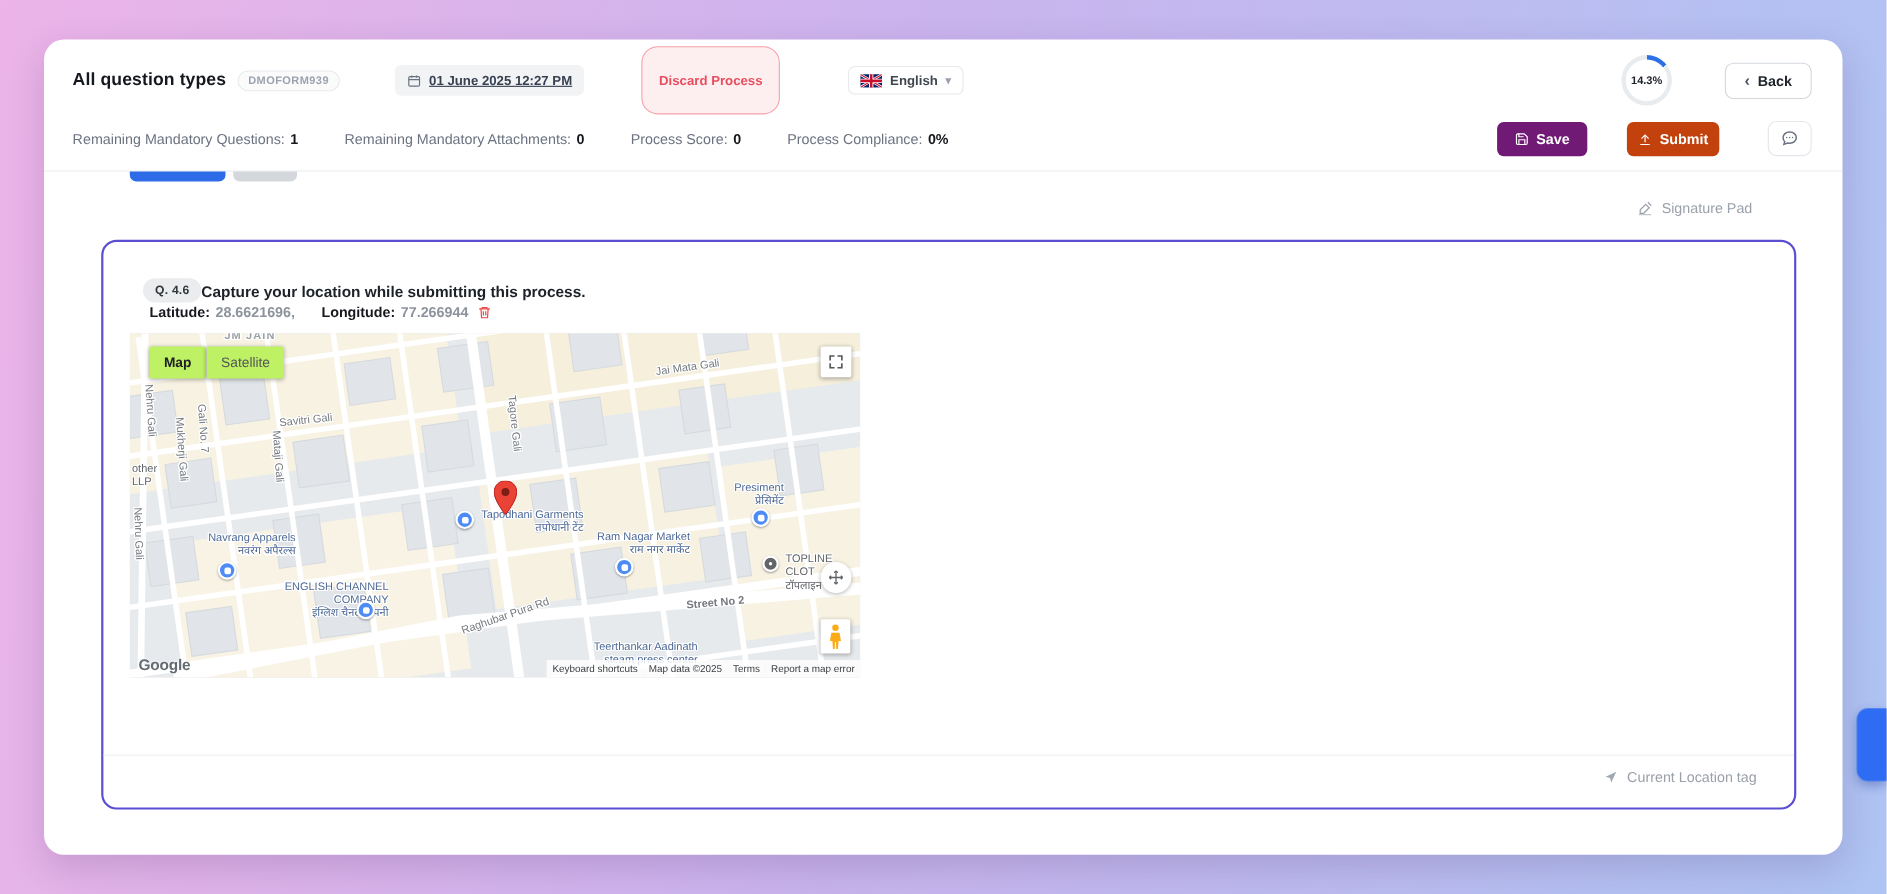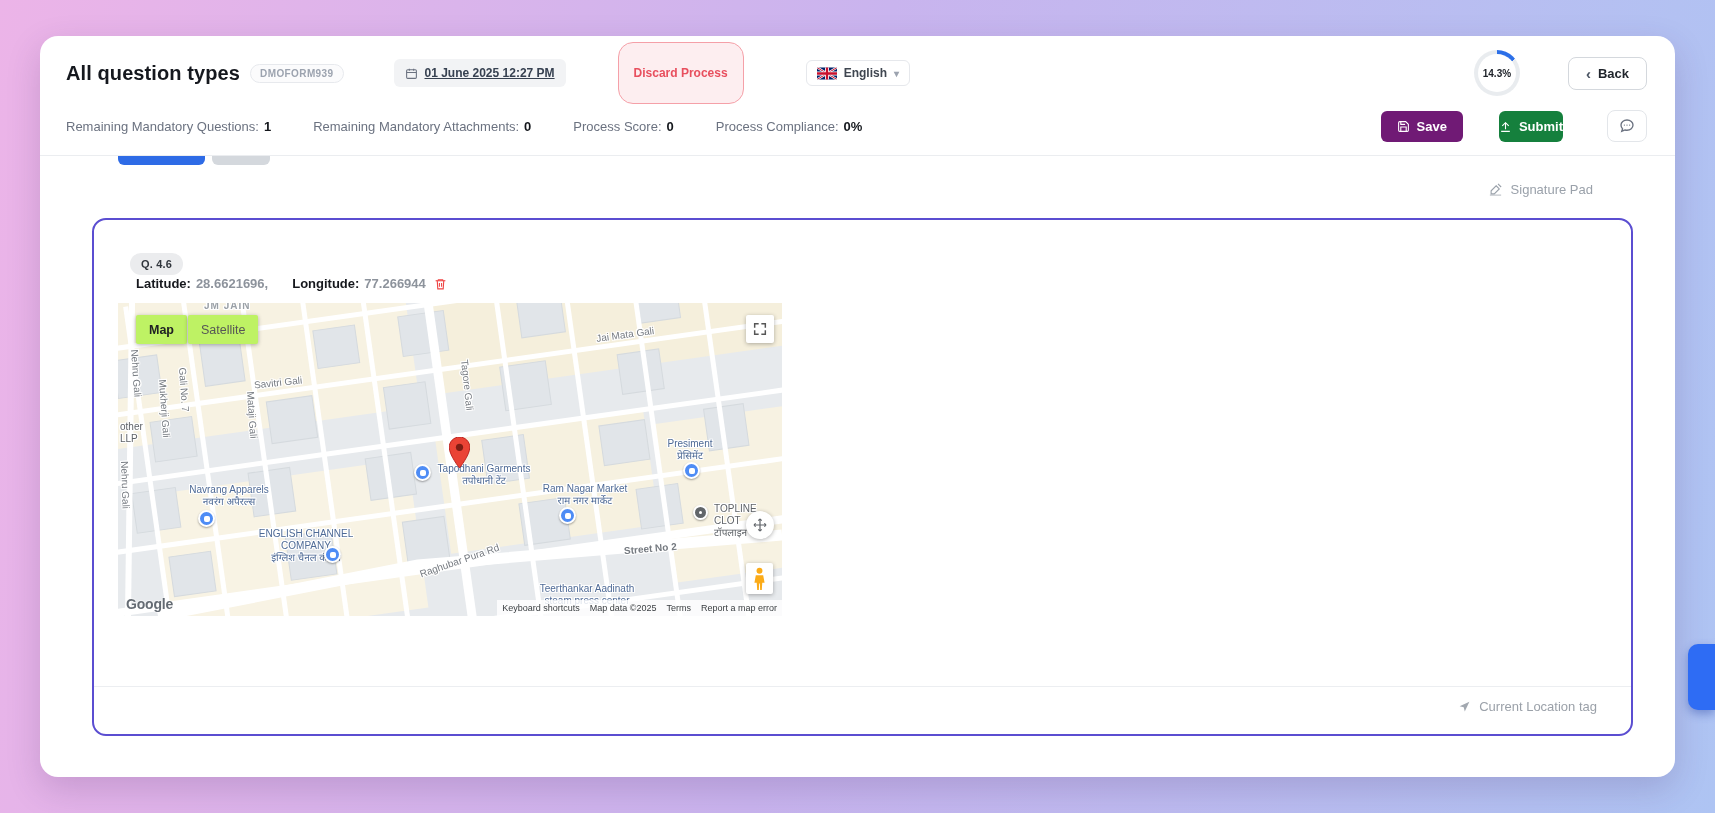--- a/index.html
+++ b/index.html
@@ -10,21 +10,21 @@
     position: relative;
   }
   .card {
     position:absolute; left:40px; top:36px; width:1635px; height:741px;
     background:#fff; border-radius:18px; box-shadow:0 12px 34px rgba(60,30,90,.18);
     overflow:hidden;
   }
   
   .hdr { padding:20px 28px 0 26px; border-bottom:1px solid #ebedf0; }
   .row1 { display:flex; align-items:center; height:34px; }
-  .title { font-size:20px; font-weight:700; color:#15181e; letter-spacing:.1px; }
+  .title { font-size:16px; font-weight:700; color:#15181e; letter-spacing:.1px; }
   .code-badge {
     margin-left:10px; font-size:10px; font-weight:700; color:#9ca3af; letter-spacing:.4px;
     border:1px solid #e7e9ed; background:#fbfbfc; border-radius:10px; padding:3px 9px;
   }
   .date-chip {
     margin-left:50px; background:#f2f3f5; border-radius:6px; padding:7px 11px;
     display:flex; align-items:center; gap:7px; font-size:12px; font-weight:600; color:#374151;text-decoration:underline;
   }
   .discard {
     margin-left:52px; border:1px solid #f5a0a8; background:#fdeef0; color:#e84f5e;
@@ -55,22 +55,22 @@
   .outlet { font-size:14px; font-weight:700; color:#177ba6; cursor:pointer; }
   .row3 { margin-top:21px; padding-bottom:14px; display:flex; align-items:center; height:44px; }
   .stat { margin-right:42px; font-size:13px; color:#6b7280; white-space:nowrap; }
   .stat b { color:#14171c; margin-left:5px; font-weight:700; }
   .btn-save {
     margin-left:auto; display:flex; align-items:center; gap:7px; background:#701a75; color:#fff;
     border:none; border-radius:6px; padding:8px 16px; font-size:13px; font-weight:600;
     cursor:pointer; font-family:inherit;
   }
   .btn-submit {
-    margin-left:36px; display:flex; align-items:center; gap:7px; background:#15803d; color:#fff;
-    border:none; border-radius:6px; padding:8px 0; font-size:13px; font-weight:600;
+    margin-left:36px; display:flex; align-items:center; gap:7px; background:#c2410c; color:#fff;
+    border:none; border-radius:6px; padding:8px 10px; font-size:13px; font-weight:600;
     cursor:pointer; font-family:inherit;
   }
   .btn-chat {
     margin-left:44px; width:40px; height:32px; background:#fff; border:1px solid #e3e6ea;
     border-radius:8px; display:flex; align-items:center; justify-content:center; cursor:pointer;
   }
   
   .content { position:relative; height:605px; }
   .rem { position:absolute; top:0; height:9px; border-radius:0 0 6px 6px; }
   .rem1 { left:78px; width:87px; background:#2e6be6; }
@@ -104,21 +104,21 @@
   }
   .map-bg { position:absolute; inset:0; z-index:0; }
   .ml {
     position:absolute; z-index:2; font-size:10px; line-height:12px; white-space:pre-line;
     text-shadow:1px 0 0 #fff,-1px 0 0 #fff,0 1px 0 #fff,0 -1px 0 #fff,1px 1px 0 #fff,-1px -1px 0 #fff,1px -1px 0 #fff,-1px 1px 0 #fff;
   }
   .ml.road { color:#757a80; font-weight:500; }
   .ml.area { color:#9aa0a6; font-weight:600; letter-spacing:1px; }
   .ml.poi  { color:#4e6a96; font-weight:500; }
   .ml.poi.dark { color:#5f6368; }
-  .ml.ctr  { transform:translateX(-50%); text-align:center; }
+  .ml.ctr  { transform:translateX(-50%); text-align:right; }
   .poi-ic {
     position:absolute; z-index:3; width:17px; height:17px; border-radius:50%;
     background:#4e8cf5; border:2px solid #fff; box-shadow:0 1px 2px rgba(0,0,0,.35); cursor:pointer;
   }
   .poi-ic::after { content:""; position:absolute; inset:3.5px; background:#fff; border-radius:2px; }
   .poi-dk {
     position:absolute; z-index:3; width:15px; height:15px; border-radius:50%;
     background:#616569; border:2px solid #fff; box-shadow:0 1px 2px rgba(0,0,0,.35); cursor:pointer;
   }
   .poi-dk::after { content:""; position:absolute; inset:4px; background:#fff; border-radius:50%; }
@@ -240,20 +240,21 @@
       <svg viewBox="0 0 24 24" width="15" height="15" fill="none" stroke="#9aa1aa" stroke-width="1.8">
           <path d="M13 6l5 5-8 8H5v-5z"></path>
           <path d="M16 3l5 5"></path>
           <path d="M3 21h18" opacity=".6"></path>
         </svg>
       <span>Signature Pad</span>
     </div>
 
     <div class="qcard">
       <span class="q-badge">Q. 4.6</span>
+      <span class="q-text">Capture your location while submitting this process.</span>
 
       <div class="latlong">
         <b>Latitude:</b>
         <span class="val">28.6621696,</span>
         <b>Longitude:</b>
         <span class="val">77.266944</span>
         <span class="trash">
           <svg viewBox="0 0 24 24" width="13" height="14" fill="none" stroke="#ef4444" stroke-width="2">
               <path d="M3 6h18"></path>
               <path d="M8 6V4h8v2"></path>

